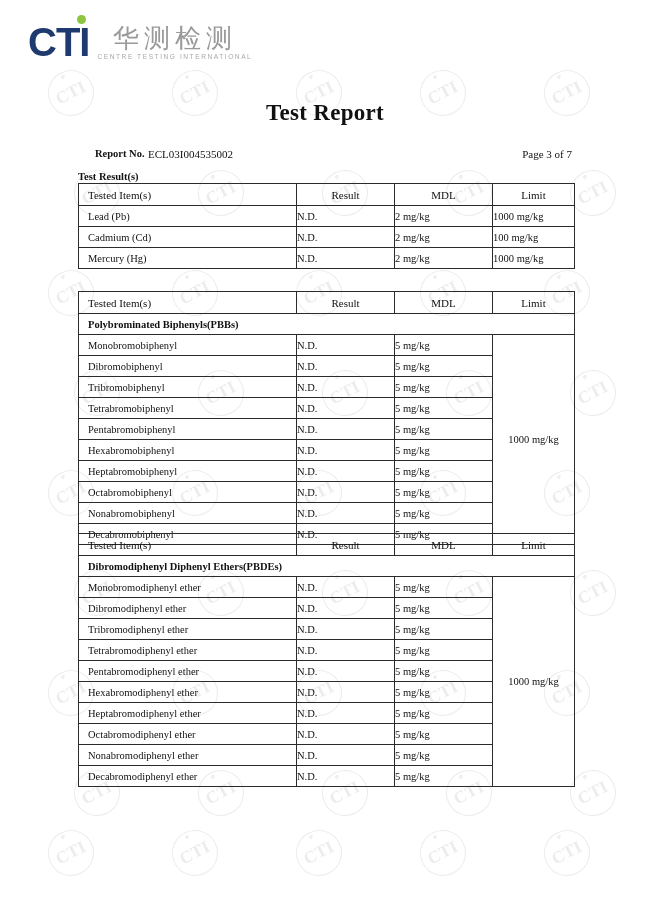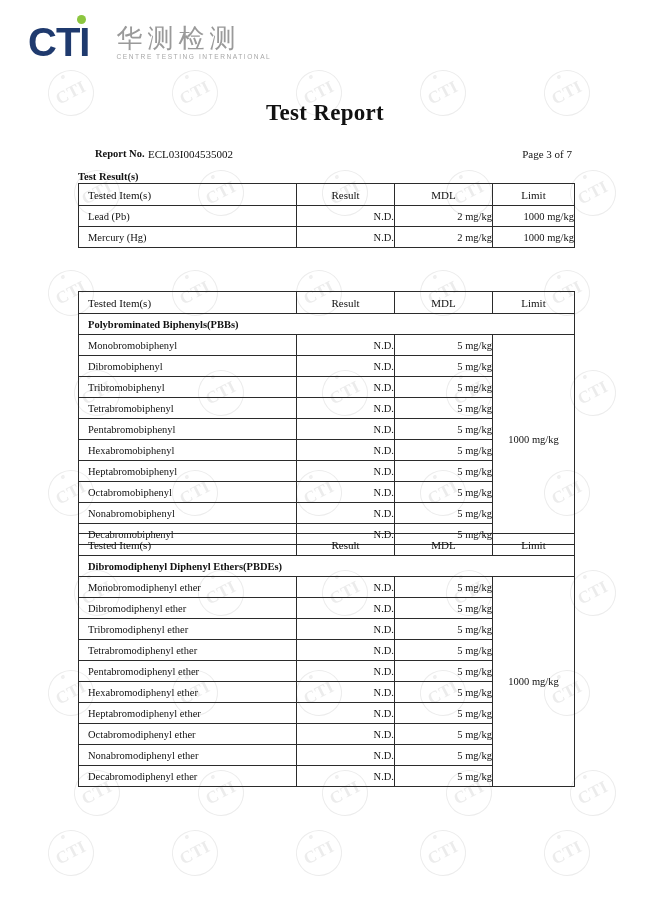--- a/index.html
+++ b/index.html
@@ -81,22 +81,23 @@
   .logo-dot {
     position: absolute;
     right: 3px;
     top: -7px;
     width: 9px;
     height: 9px;
     border-radius: 50%;
     background: #8cc63f;
   }
   .logo-cn-wrap {
-    margin-left: 27px;
+    margin-left: 8px;
     padding-top: 2px;
+    text-align: center;
   }
   .logo-cn {
     font-family: "DejaVu Sans", sans-serif;
     font-size: 26px;
     line-height: 28px;
     letter-spacing: 5px;
     color: #9a9a9a;
     font-weight: 500;
   }
   .logo-en {
@@ -176,21 +177,21 @@
   }
   .tbl th.left {
     text-align: left;
     padding-left: 9px;
   }
   .tbl td.item {
     text-align: left;
     padding-left: 9px;
   }
   .tbl td.ctr {
-    text-align: right;
+    text-align: left;
     margin-top: 26px;
   }
   .tbl td.grp {
     text-align: left;
     padding-left: 9px;
     font-weight: bold;
     font-size: 10.5px;
   }
   .tbl td.limitcell {
     text-align: center;
@@ -386,20 +387,26 @@
                 <th>MDL</th>
                 <th>Limit</th>
               </tr>
             </thead>
             <tbody>
               <tr>
                 <td class="item">Lead (Pb)</td>
                 <td class="ctr">N.D.</td>
                 <td class="ctr">2 mg/kg</td>
                 <td class="ctr">1000 mg/kg</td>
+              </tr>
+              <tr>
+                <td class="item">Cadmium (Cd)</td>
+                <td class="ctr">N.D.</td>
+                <td class="ctr">2 mg/kg</td>
+                <td class="ctr">100 mg/kg</td>
               </tr>
               <tr>
                 <td class="item">Mercury (Hg)</td>
                 <td class="ctr">N.D.</td>
                 <td class="ctr">2 mg/kg</td>
                 <td class="ctr">1000 mg/kg</td>
               </tr>
             </tbody>
           </table>
         </div>

